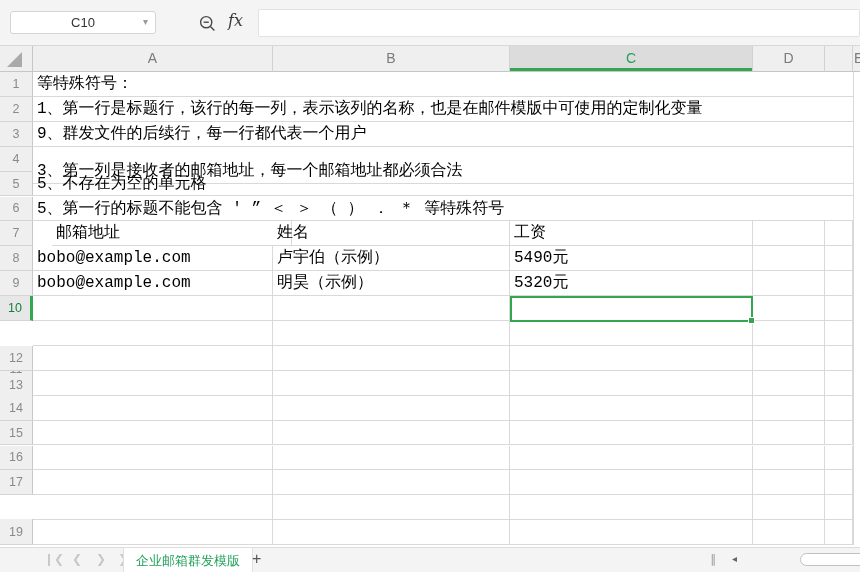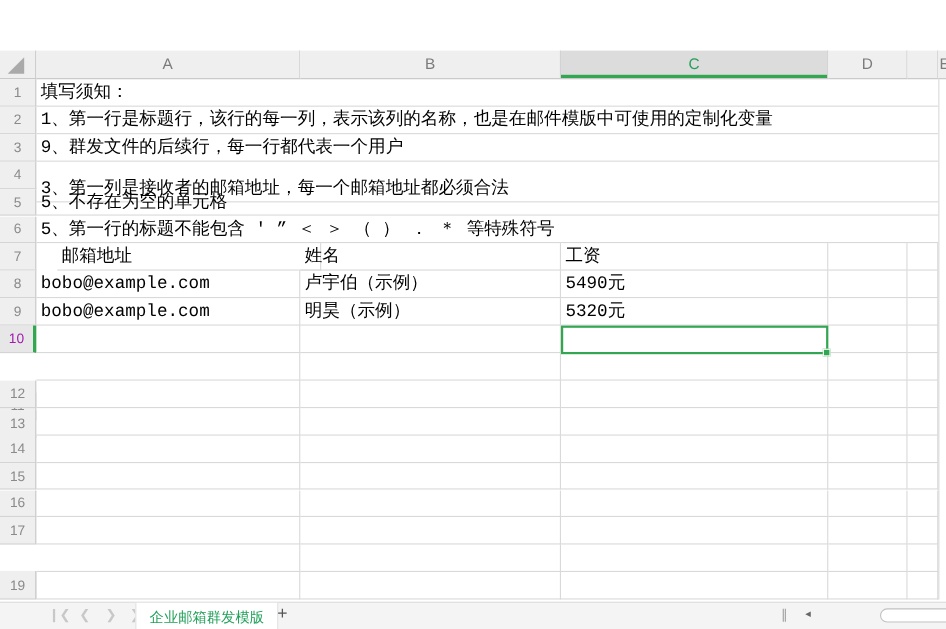--- a/index.html
+++ b/index.html
@@ -54,21 +54,21 @@
   .colhead.sel::after {
     content:""; position:absolute; left:0; right:0; bottom:0; height:3px; background:#33a652;
   }
   .colhead.sliver { text-align:left; padding-left:1px; border-right:none; }
   .rowhead {
     position:absolute; left:0; width:33px; background:#efefef;
     border-right:1px solid #c9c9c9; border-bottom:1px solid #d4d4d4;
     color:#8a8a8a; font-size:12.5px; display:flex; align-items:center; justify-content:center;
     cursor:default;
   }
-  .rowhead.sel { color:#a21caf; background:#e7e7e7; border-right:3px solid #33a652; }
+  .rowhead.sel { color:#15803d; background:#e7e7e7; border-right:3px solid #33a652; }
   
   .cell {
     position:absolute; background:transparent; border-bottom:1px solid #d9d9d9;
     font-family:"Liberation Mono","DejaVu Sans Mono",monospace;
     font-size:16px; color:#000; line-height:24px; padding-left:4px;
     white-space:nowrap; overflow:visible; cursor:cell;
   }
   .cell.bordered { border-right:1px solid #d9d9d9; overflow:hidden; }
   .vline-right {
     position:absolute; width:1px; background:#d9d9d9; top:26px;
@@ -101,20 +101,35 @@
   .hscrollbar {
     position:absolute; left:800px; top:5px; width:70px; height:13px;
     background:#fff; border:1px solid #c1c1c1; border-radius:7px;
   }
 </style>
 </head>
 <body>
 
 <div class="app">
 
+  <div class="toolbar">
+    <div class="name-box">
+      <span>C10</span>
+      <span class="name-box-caret">▾</span>
+    </div>
+    <div class="zoom-icon">
+      <svg width="20" height="20" viewBox="0 0 20 20">
+        <circle cx="8.2" cy="8.2" r="5.6" fill="none" stroke="#4a4a4a" stroke-width="1.4"></circle>
+        <line x1="5.6" y1="8.2" x2="10.8" y2="8.2" stroke="#4a4a4a" stroke-width="1.4"></line>
+        <line x1="12.4" y1="12.4" x2="16.4" y2="16.4" stroke="#4a4a4a" stroke-width="1.4"></line>
+      </svg>
+    </div>
+    <div class="fx-label">fx</div>
+    <input class="formula-input" value="" style="">
+  </div>
 
   <div class="sheet">
     <div class="corner">
       <div class="corner-tri"></div>
     </div>
     <div id="colheads">
         <div class="colhead" style="left: 33px; width: 240px;">A</div>
         <div class="colhead" style="left: 273px; width: 237px;">B</div>
         <div class="colhead sel" style="left: 510px; width: 243px;">C</div>
         <div class="colhead" style="left: 753px; width: 72px;">D</div>
@@ -136,21 +151,21 @@
         <div class="rowhead" style="top: 299.9px; height: 24.9px;">12</div>
         <div class="rowhead" style="top: 327px; height: 24.9px;">13</div>
         <div class="rowhead" style="top: 349.7px; height: 24.9px;">14</div>
         <div class="rowhead" style="top: 374.6px; height: 24.9px;">15</div>
         <div class="rowhead" style="top: 399.5px; height: 24.9px;">16</div>
         <div class="rowhead" style="top: 424.4px; height: 24.9px;">17</div>
         <div class="rowhead" style="top: 473px; height: 24.9px;">18</div>
         <div class="rowhead" style="top: 474.2px; height: 24.9px;">19</div>
       </div>
     <div id="cells">
-        <div class="cell" style="left: 33px; top: 26px; width: 820px; height: 24.9px;">填写须知：</div>
+        <div class="cell" style="left: 33px; top: 26px; width: 820px; height: 24.9px;">等特殊符号：</div>
         <div class="cell" style="left: 33px; top: 50.9px; width: 820px; height: 24.9px;">1、第一行是标题行，该行的每一列，表示该列的名称，也是在邮件模版中可使用的定制化变量</div>
         <div class="cell" style="left: 33px; top: 75.8px; width: 820px; height: 24.9px;">9、群发文件的后续行，每一行都代表一个用户</div>
         <div class="cell" style="left: 33px; top: 113px; width: 820px; height: 24.9px;">3、第一列是接收者的邮箱地址，每一个邮箱地址都必须合法</div>
         <div class="cell" style="left: 33px; top: 125.6px; width: 820px; height: 24.9px;">5、不存在为空的单元格</div>
         <div class="cell" style="left: 33px; top: 150.5px; width: 820px; height: 24.9px;">5、第一行的标题不能包含 ' ” ＜ ＞ （ ） ． ＊ 等特殊符号</div>
         <div class="cell bordered" style="left: 33px; top: 175.4px; width: 240px; height: 24.9px; margin-left: 19px;">邮箱地址</div>
         <div class="cell bordered" style="left: 273px; top: 175.4px; width: 237px; height: 24.9px;">姓名</div>
         <div class="cell bordered" style="left: 510px; top: 175.4px; width: 243px; height: 24.9px;">工资</div>
         <div class="cell bordered" style="left: 753px; top: 175.4px; width: 72px; height: 24.9px;"></div>
         <div class="cell bordered" style="left: 825px; top: 175.4px; width: 28px; height: 24.9px;"></div>

